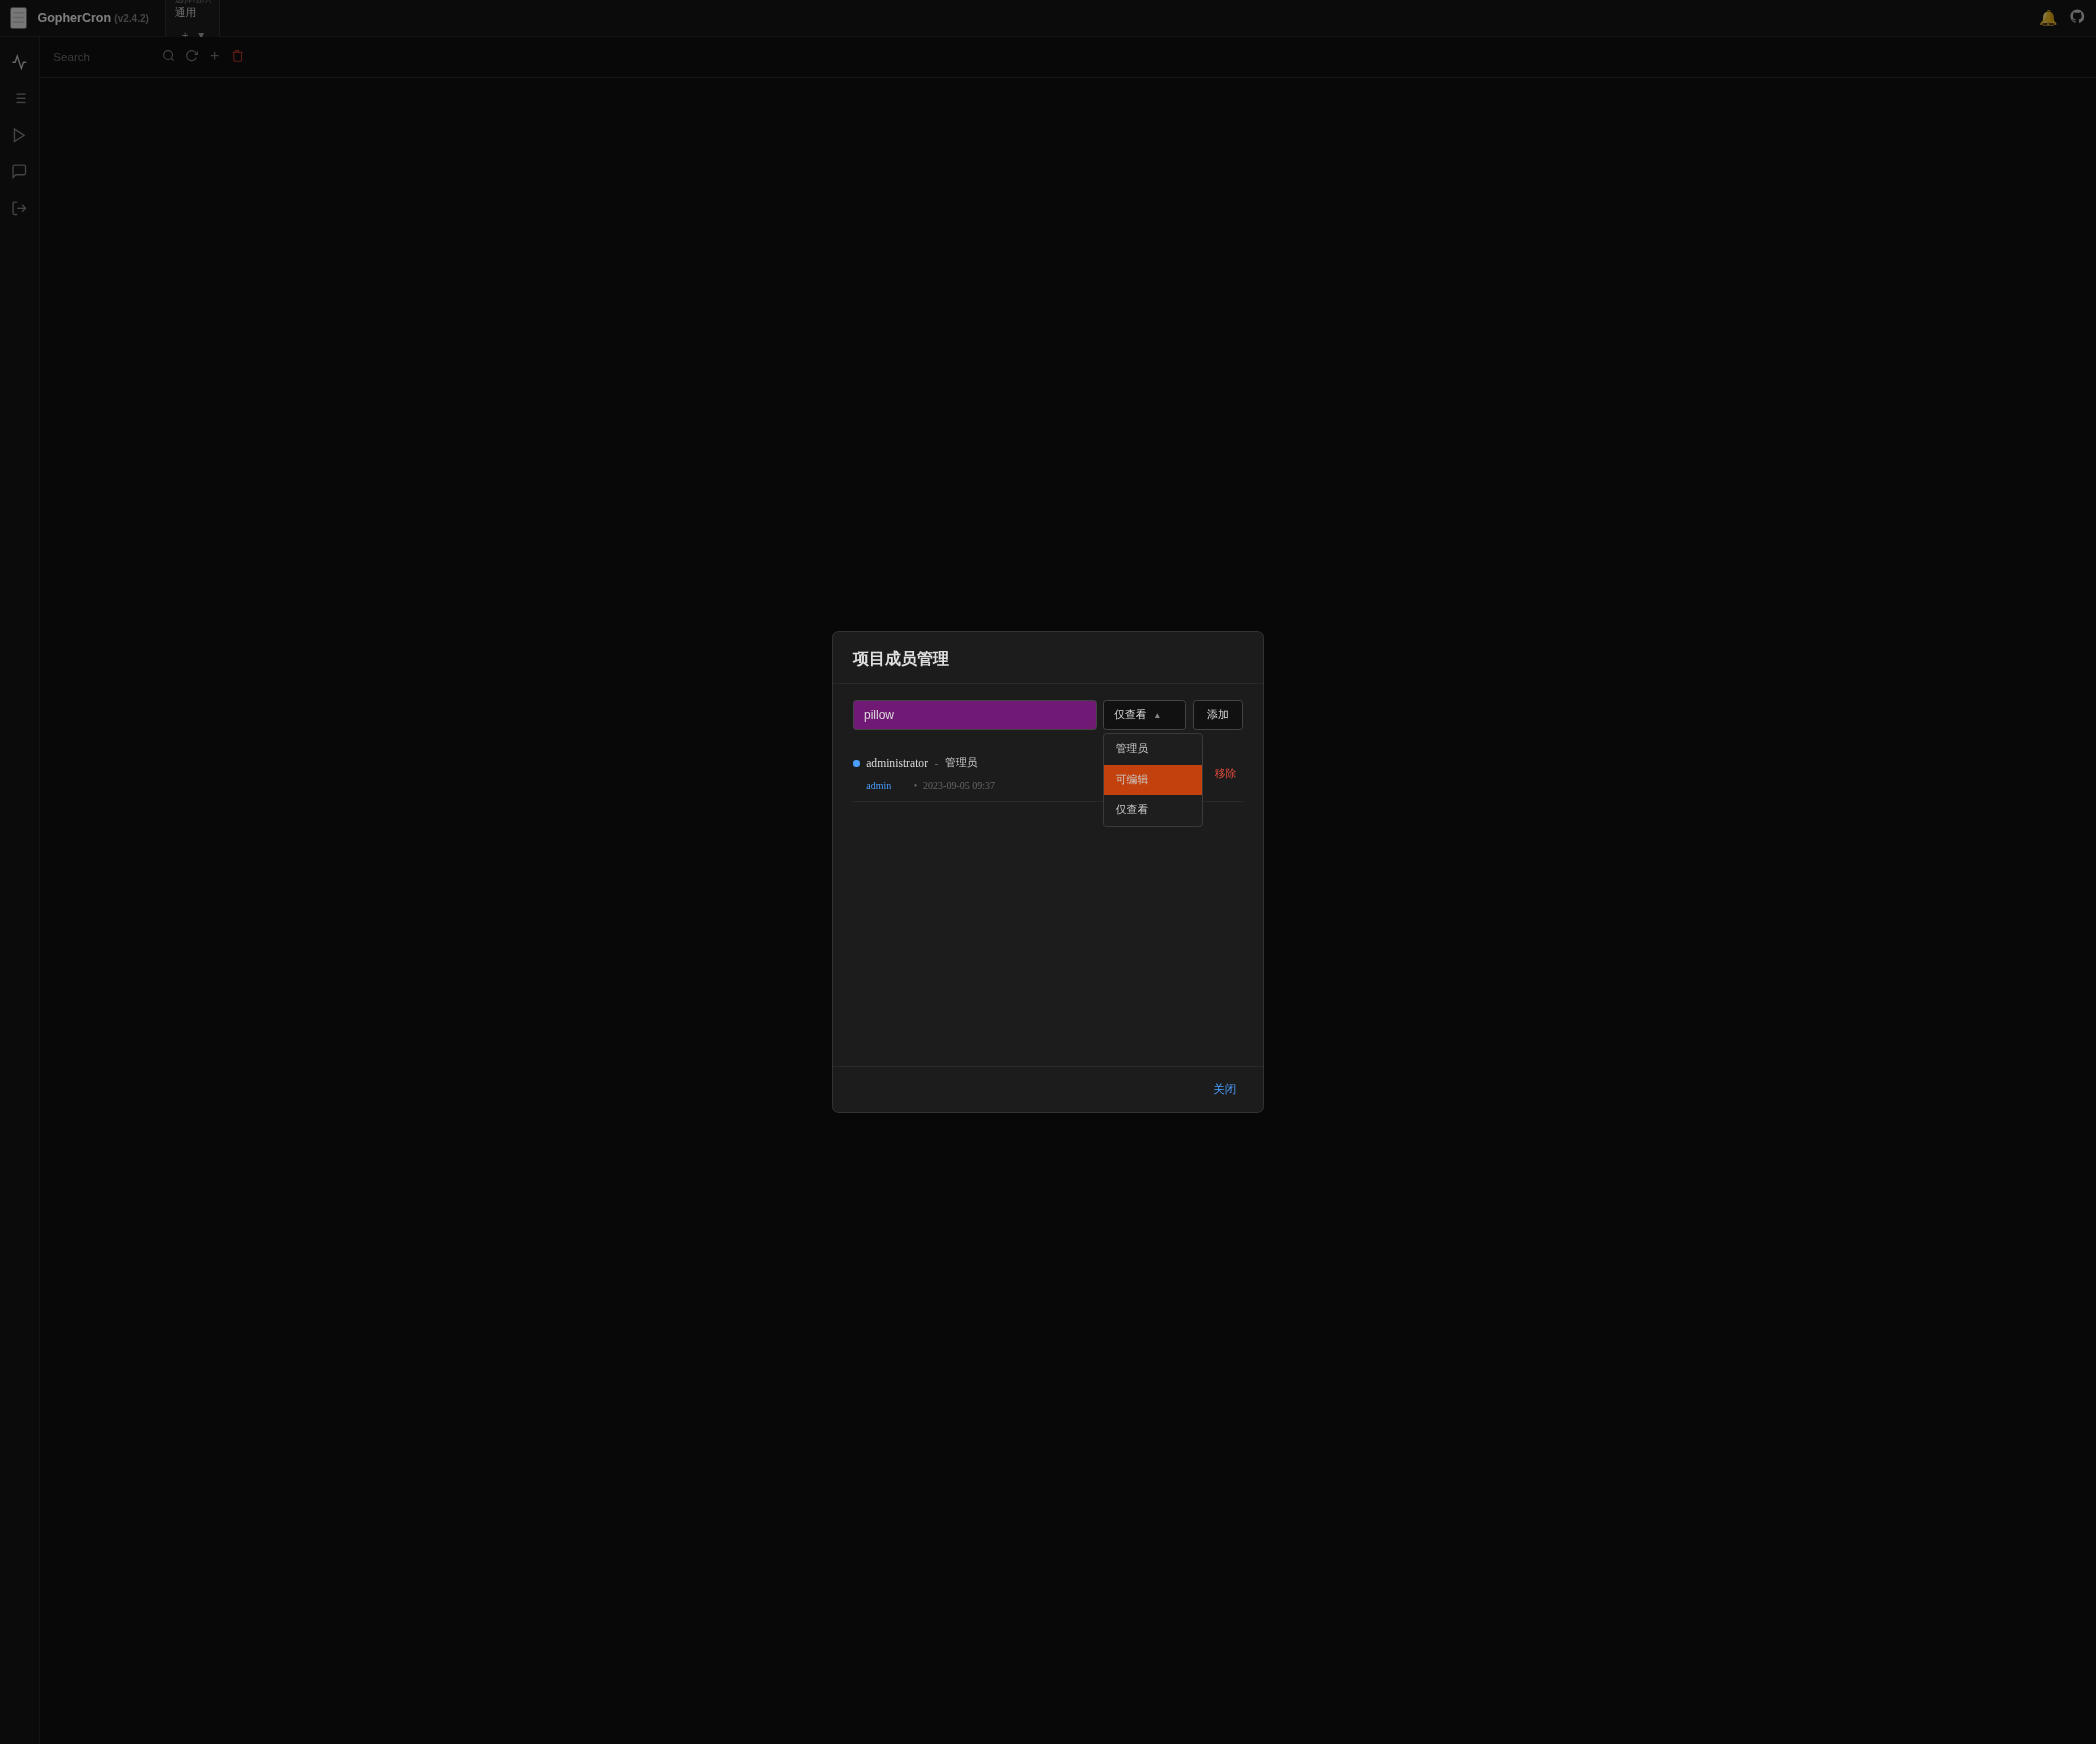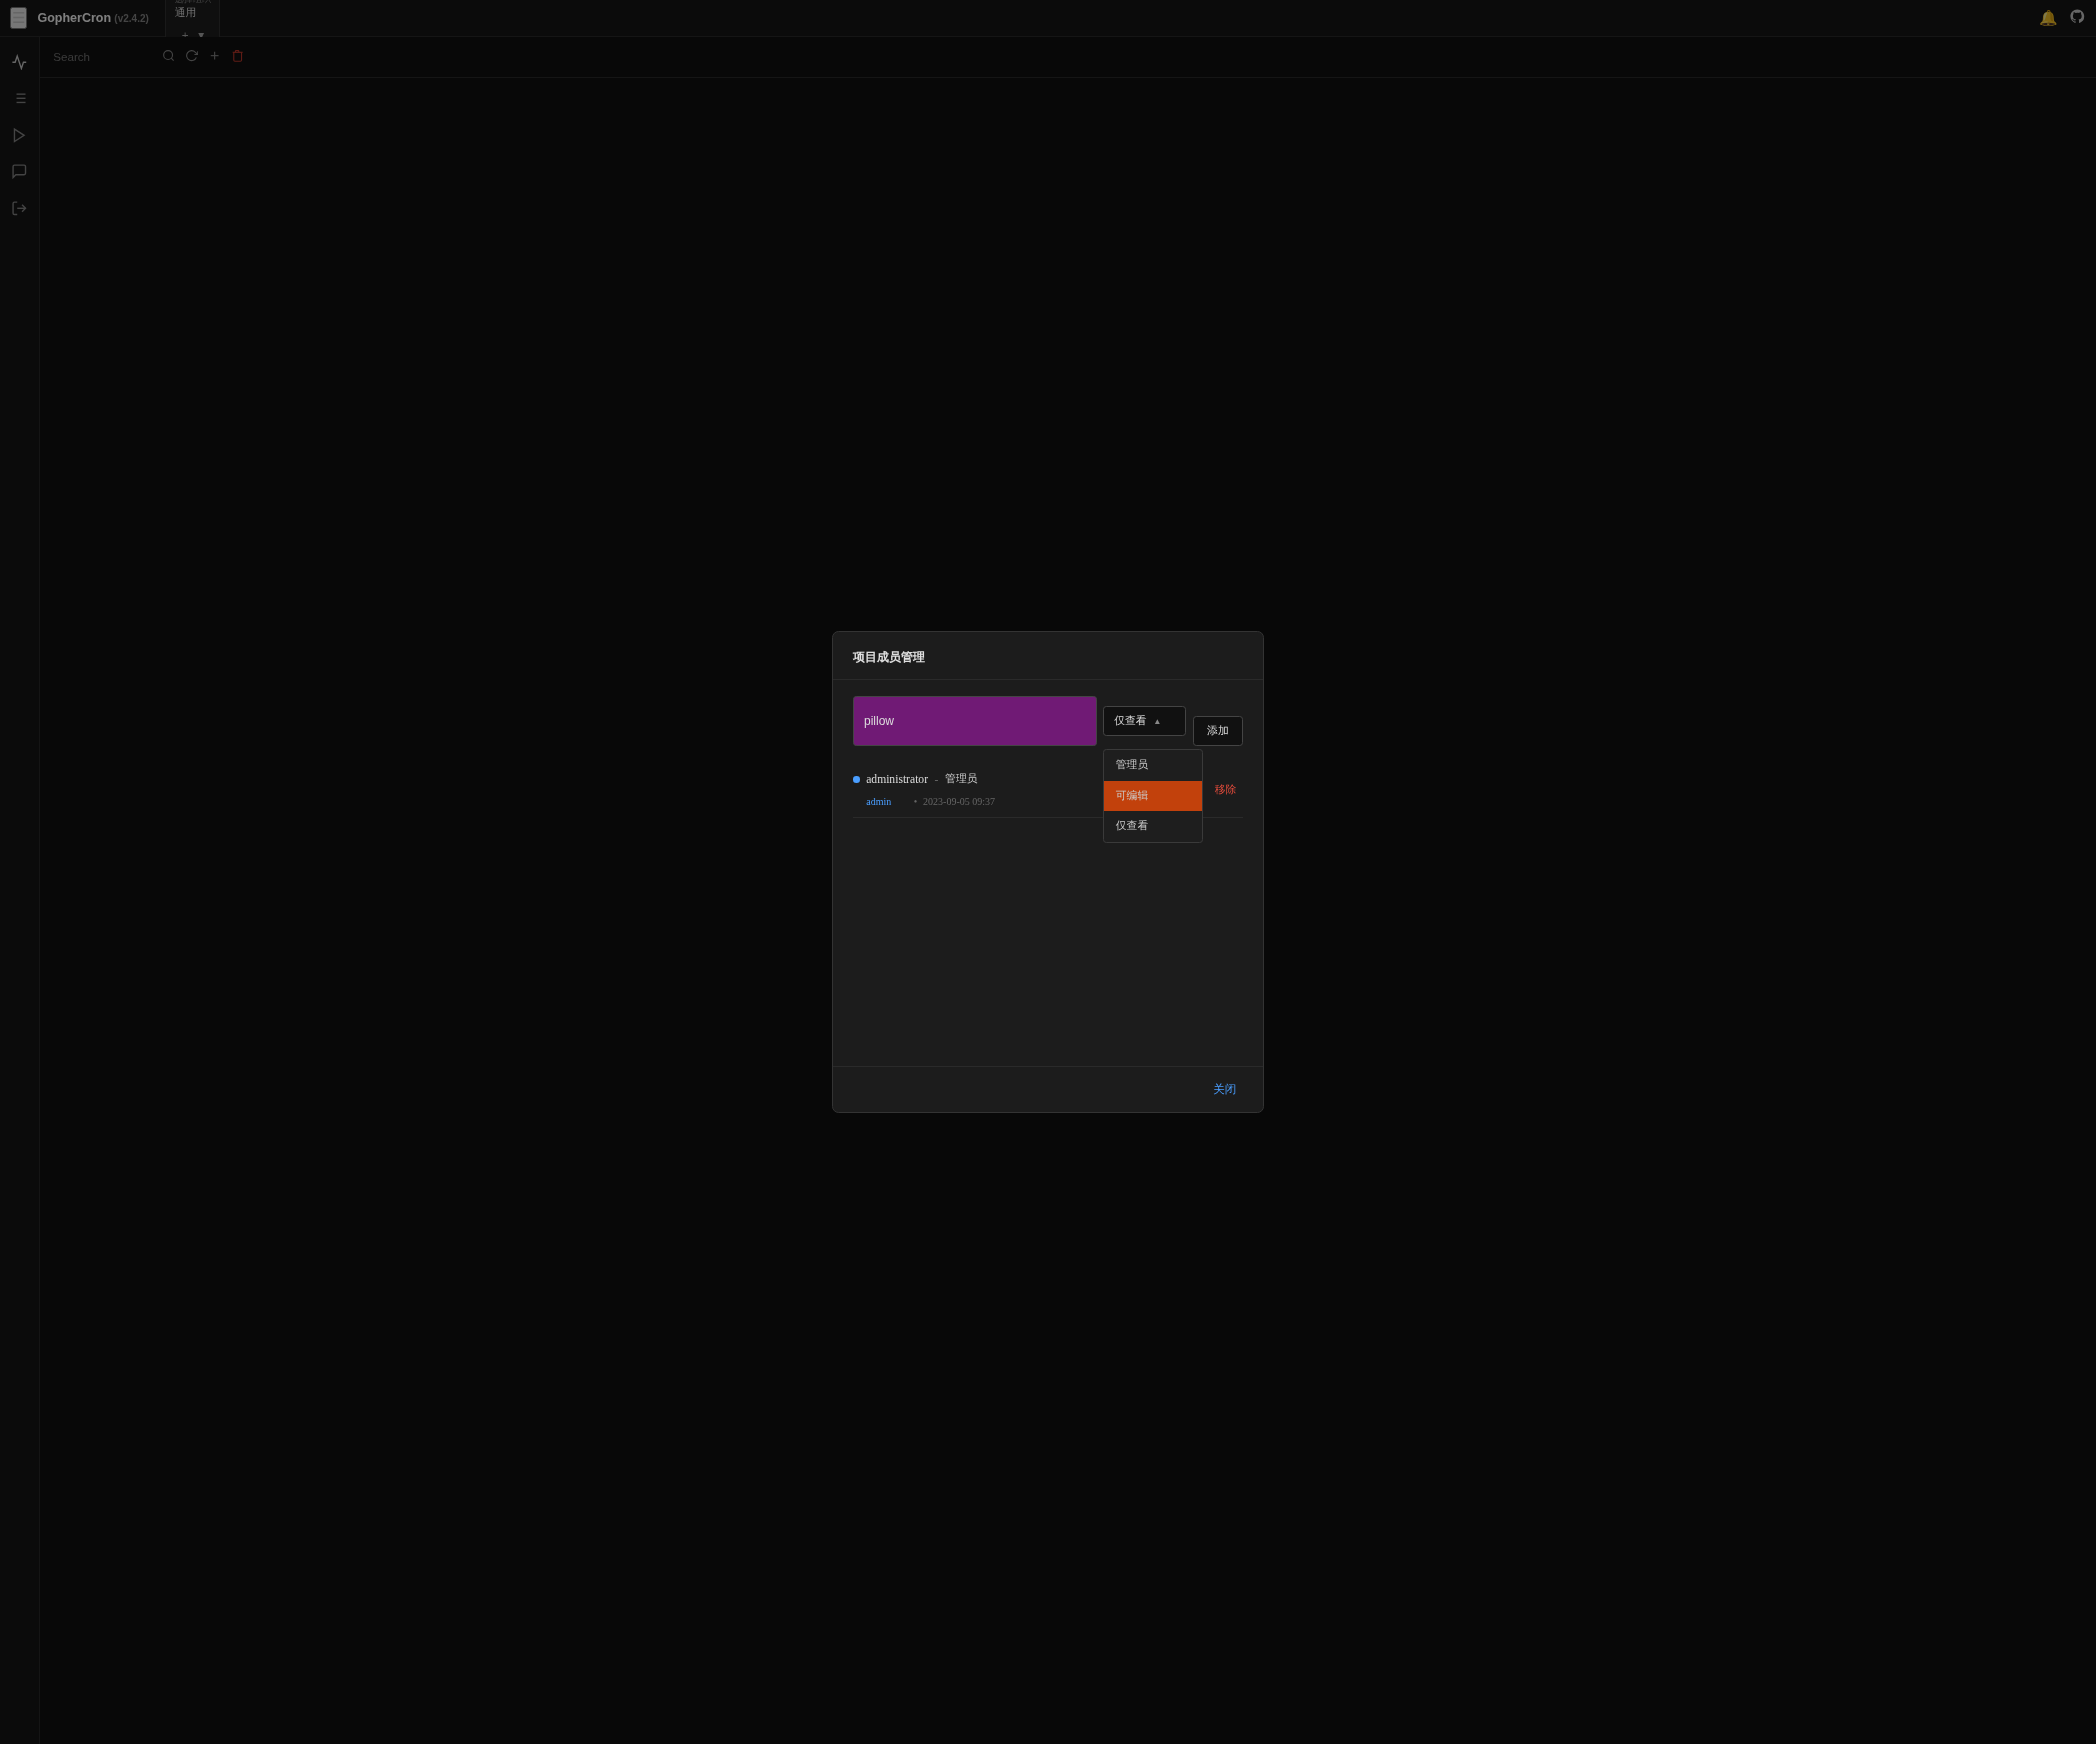--- a/index.html
+++ b/index.html
@@ -233,21 +233,21 @@
       flex-direction: column;
       position: relative;
     }
 
     .modal-header {
       padding: 16.6px 20px 13.3px;
       border-bottom: 0.8px solid #2a2a2a;
     }
 
     .modal-title {
-      font-size: 12px;
+      font-size: 16px;
       font-weight: 600;
       color: #e0e0e0;
     }
 
     .modal-body {
       padding: 16.6px 20px;
       flex: 1;
     }
 
     .modal-add-row {
@@ -296,21 +296,20 @@
 
     .add-btn {
       background-color: #111;
       border: 0.8px solid #444;
       border-radius: 3.3px;
       color: #ddd;
       font-size: 10.8px;
       padding: 6.6px 13.3px;
       cursor: pointer;
       white-space: nowrap;
-      margin-top: 20px;
     }
 
     
     .dropdown-menu {
       position: absolute;
       top: calc(100% + 3.3px);
       left: 0;
       background-color: #1e1e1e;
       border: 0.8px solid #3a3a3a;
       border-radius: 3.3px;

